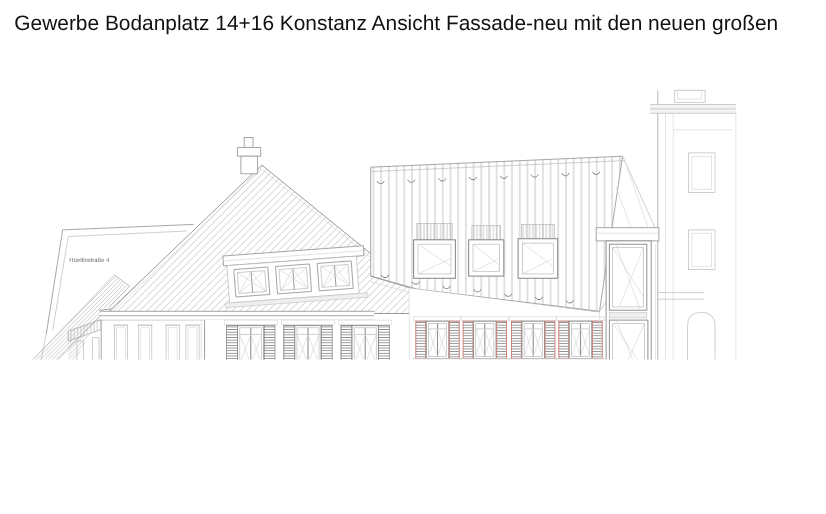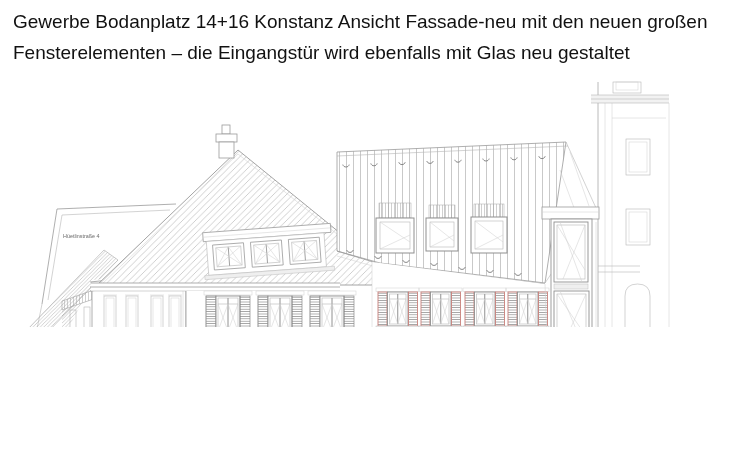--- a/index.html
+++ b/index.html
@@ -27,21 +27,20 @@
   .hk{stroke:#7d7d7d;stroke-width:.9;fill:none}
   .lbl{font:5.4px "Liberation Sans",sans-serif;fill:#6a6a6a}
 </style>
 </head>
 <body>
 
 <div class="page">
 
   <div class="caption">
     <div>Gewerbe Bodanplatz 14+16 Konstanz Ansicht Fassade-neu mit den neuen großen</div>
-    <div>Fensterelementen – die Eingangstür wird ebenfalls mit Glas neu gestaltet</div>
   </div>
 
   <svg width="751" height="467" viewBox="0 0 751 467">
     <defs>
       <pattern id="hatchRoof" width="6.5" height="6.5" patternUnits="userSpaceOnUse">
         <path d="M0 6.5 L6.5 0 M-1.5 1.5 L1.5 -1.5 M5 8 L8 5" stroke="#b0b0b0" stroke-width="0.6"></path>
       </pattern>
       <pattern id="hatchDense" width="3.6" height="3.6" patternUnits="userSpaceOnUse">
         <path d="M0 3.6 L3.6 0 M-0.9 0.9 L0.9 -0.9 M2.7 4.5 L4.5 2.7" stroke="#a2a2a2" stroke-width="0.5"></path>
       </pattern>

